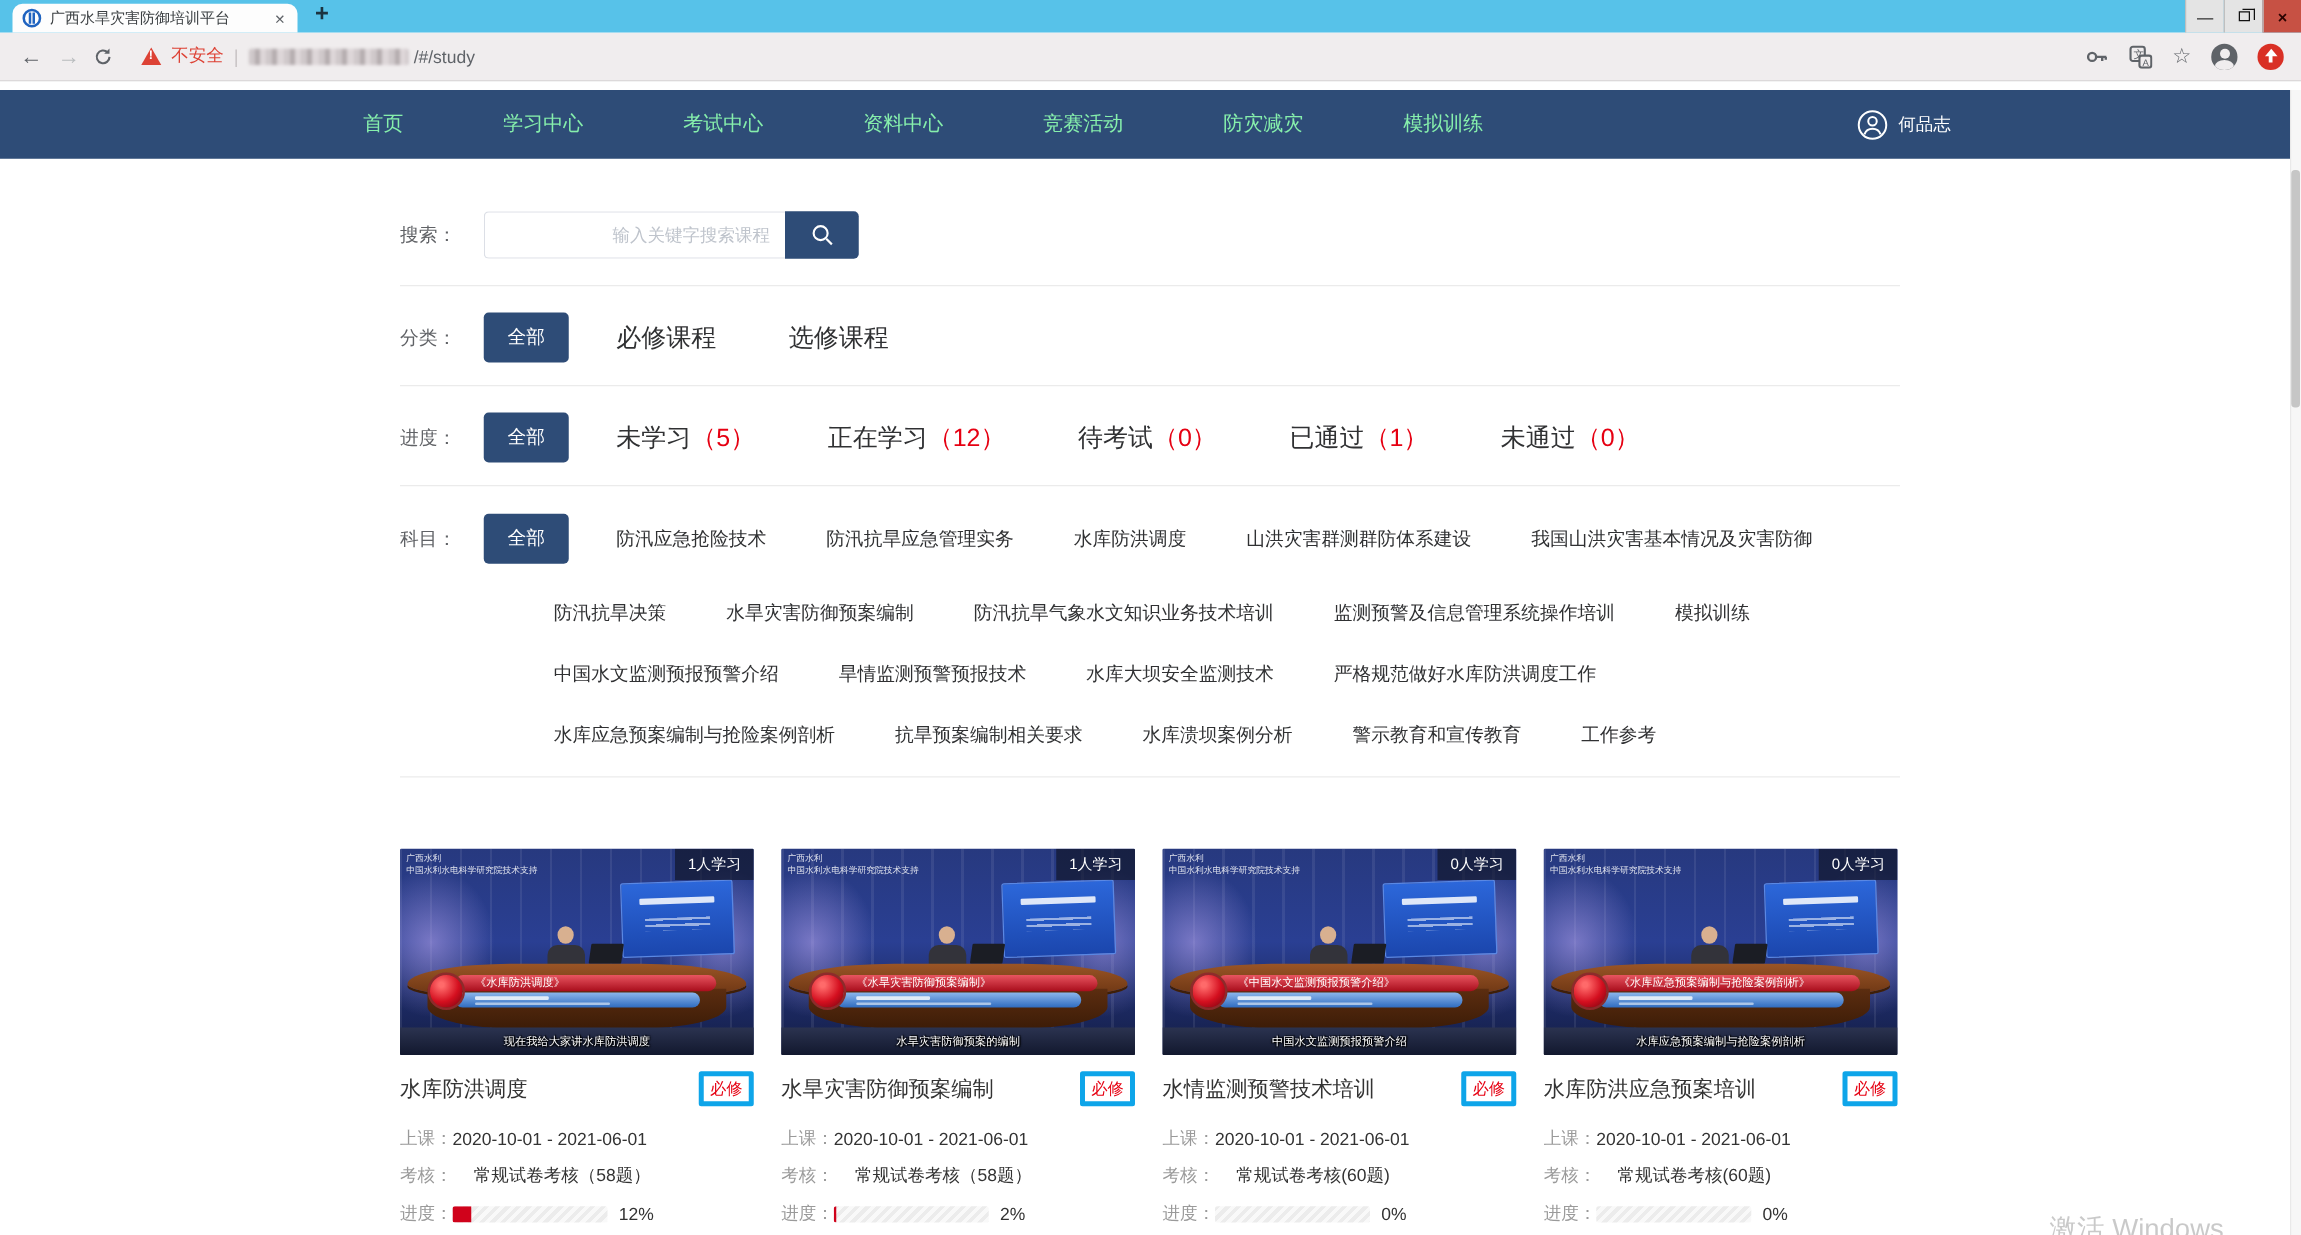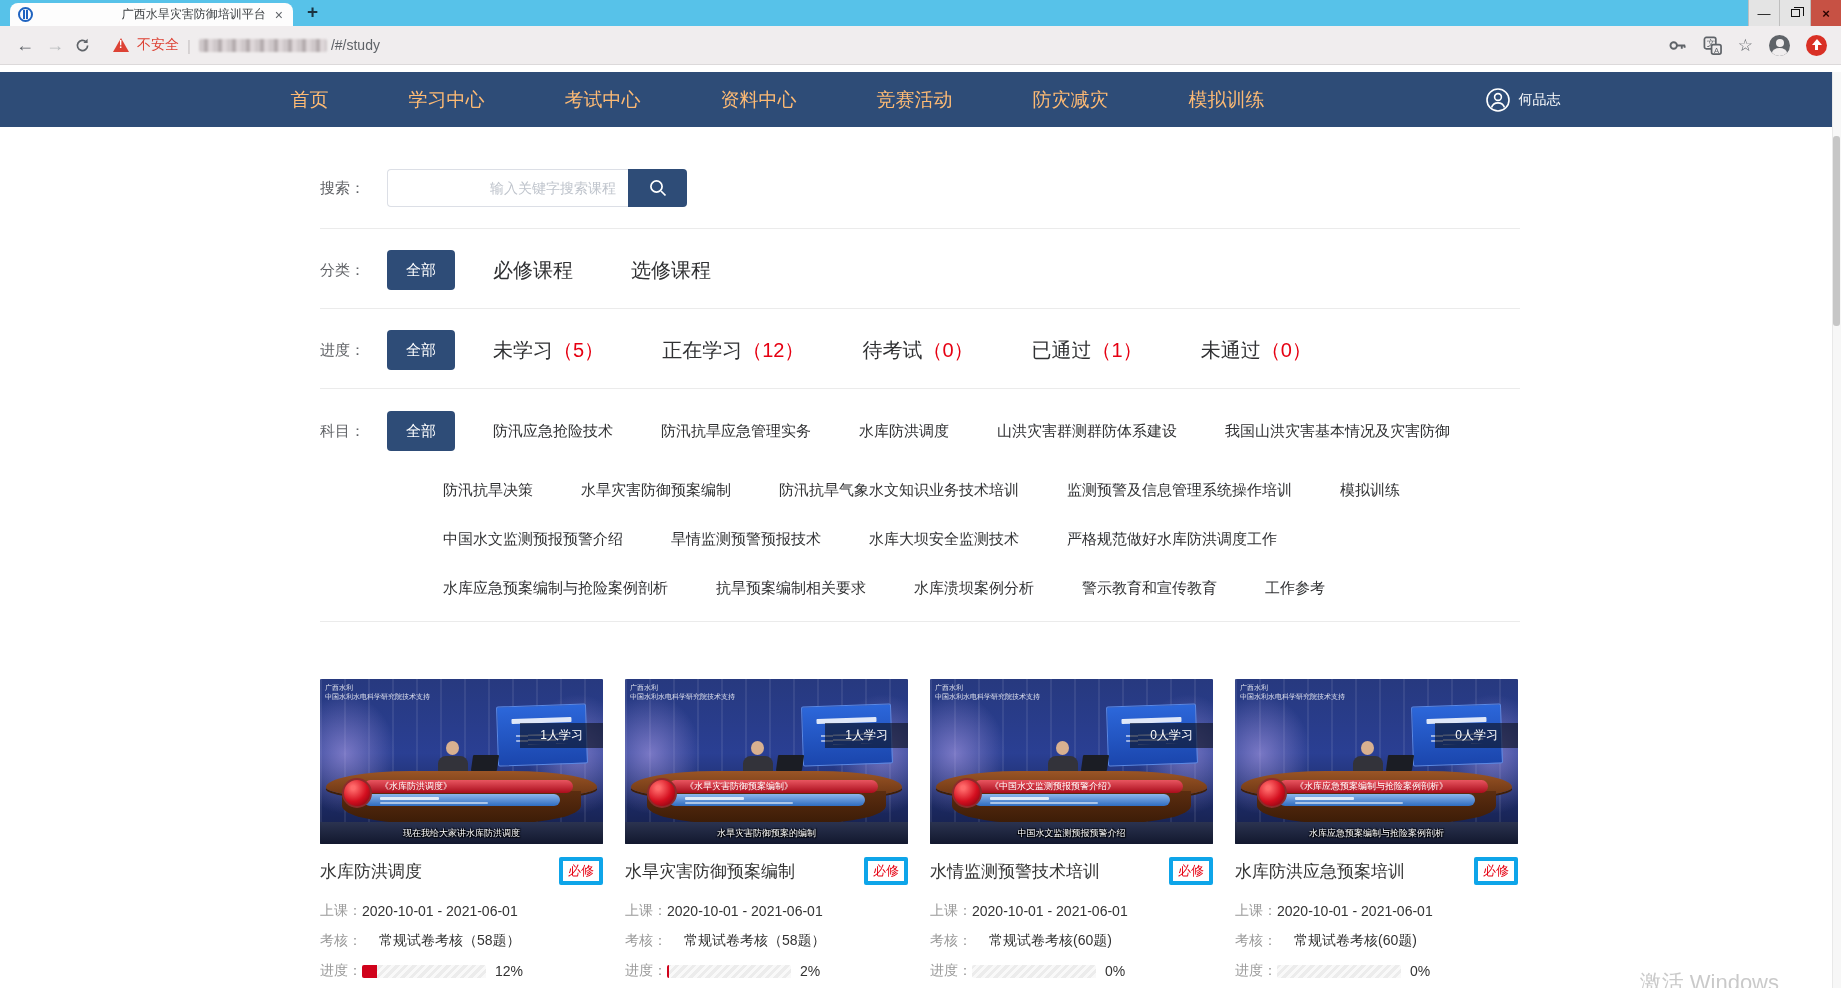--- a/index.html
+++ b/index.html
@@ -1,22 +1,22 @@
 <!DOCTYPE html>
 <html><head>
 <meta charset="utf-8">
 <style>
   * { margin:0; padding:0; box-sizing:border-box; }
   html,body { width:1841px; height:988px; overflow:hidden; background:#fff;
     font-family:"Liberation Sans","DejaVu Sans",sans-serif; }
 
   
   .tabbar { height:26px; background:#57c2e9; position:relative; display:flex; align-items:flex-end; }
-  .tab { width:283px; height:23px; background:#fdfdfd; border-radius:8px 8px 0 0; margin-left:10px;
-         display:flex; align-items:center; padding:0 8px; gap:7px;text-align:right; }
+  .tab { width:228px; height:23px; background:#fdfdfd; border-radius:8px 8px 0 0; margin-left:10px;
+         display:flex; align-items:center; padding:0 8px; gap:7px; }
   .favicon { width:15px; height:15px; border-radius:50%; border:2px solid #1f63c0; position:relative; flex:0 0 auto; }
   .favicon::before { content:""; position:absolute; left:3px; top:1px; width:2px; height:9px; background:#1f63c0; box-shadow:3px 0 0 #1f63c0; }
   .tab-title { font-size:12px; color:#3c4043; white-space:nowrap; overflow:hidden; flex:1; }
   .tab-close { font-size:14px; color:#5f6368; cursor:pointer; padding:0 2px; }
   .newtab { color:#1b3340; font-size:19px; font-weight:bold; margin:0 0 3px 14px; }
   .win-controls { position:absolute; right:0; top:0; height:26px; display:flex; }
   .win-btn { width:31px; height:26px; display:flex; align-items:center; justify-content:center;
              background:#e4e4e4; border-left:1px solid #bfbfbf; font-size:13px; color:#111; }
   .win-btn.close { background:#c75144; color:#2a0300; font-weight:bold; }
   .restore-glyph { width:9px; height:8px; border:1px solid #111; position:relative; background:#e4e4e4; }
@@ -41,21 +41,21 @@
   .avatar-ic::after { content:""; position:absolute; left:3px; top:13px; width:15px; height:10px; border-radius:50% 50% 0 0; background:#f0edee; }
   .update-ic { width:21px; height:21px; border-radius:50%; background:#d93025; position:relative; }
   .update-ic::before { content:""; position:absolute; left:5.5px; top:4px; width:0; height:0;
      border-left:5px solid transparent; border-right:5px solid transparent; border-bottom:6px solid #fff; }
   .update-ic::after { content:""; position:absolute; left:9px; top:9px; width:3px; height:6px; background:#fff; }
 
   
   .page { position:relative; height:923px; background:#fff; }
   .navbar { margin-top:7px; height:55px; background:#2e4c77; }
   .nav-inner { width:1280px; margin:0 auto; height:100%; display:flex; align-items:center; gap:80px; padding-left:10px; }
-  .nav-item { color:#fdba74; font-size:19px; white-space:nowrap; cursor:pointer; }
+  .nav-item { color:#86efac; font-size:16px; white-space:nowrap; cursor:pointer; }
   .nav-user { margin-left:auto; display:flex; align-items:center; gap:8px; color:#fff; font-size:14px; cursor:pointer; }
 
   
   .content { width:1200px; margin-left:320px; }
   .hr { height:1px; background:#ebebeb; }
   .search-row { margin-top:42px; display:flex; align-items:center; }
   .f-label { width:67px; font-size:15px; color:#606266; flex:0 0 auto; }
   .search-input { width:241px; height:38px; border:1px solid #dcdfe6; border-right:none; border-radius:4px 0 0 4px;
       padding:0 12px; font-size:14px; color:#333; outline:none; font-family:inherit;text-align:right; }
   .search-input::placeholder { color:#bfc4cc; }
@@ -106,21 +106,21 @@
       background:radial-gradient(circle at 35% 30%,#ff6a6a 8%,#d40f1f 55%,#7c0410 95%); border:2px solid #8d2b2b; }
   .t-bars { flex:1; margin-left:-8px; z-index:1; }
   .t-bar-red { height:13px; line-height:13px; border-radius:7px; padding-left:16px; color:#fff; font-size:9px; white-space:nowrap; overflow:hidden;
       background:linear-gradient(180deg,#e85560,#a90d1c); }
   .t-bar-blue { height:12px; border-radius:6px; margin-top:1px; width:94%; position:relative;
       background:linear-gradient(180deg,#8cb6ec,#2f6cc0); }
   .t-bar-blue::before { content:""; position:absolute; left:16px; top:3px; width:30%; height:3px; background:rgba(255,255,255,.8); border-radius:1px; }
   .t-bar-blue::after { content:""; position:absolute; left:16px; top:8px; width:55%; height:2px; background:rgba(255,255,255,.55); border-radius:1px; }
   .t-subtitle { position:absolute; left:0; right:0; bottom:4px; text-align:center; color:#fff; font-size:9px;
       text-shadow:1px 1px 1px #000,-1px 1px 1px #000,1px -1px 1px #000; white-space:nowrap; }
-  .t-badge { position:absolute; right:0; top:0; background:rgba(15,18,30,.62); color:#fff; font-size:12px; padding:4px 20px;margin-top:44px; }
+  .t-badge { position:absolute; right:0; top:0; background:rgba(15,18,30,.62); color:#fff; font-size:12px; padding:4px 10px; }
 
   .card-title-row { margin-top:13px; display:flex; align-items:center; justify-content:space-between; }
   .card-title { font-size:17px; color:#333; cursor:pointer; white-space:nowrap; }
   .req-badge { font-size:13px; color:#e60012; border:4px solid #0ea5e9; border-radius:2px; padding:1px 5px; flex:0 0 auto; }
   .info-line { margin-top:17px; font-size:14px; display:flex; align-items:center; }
   .info-line.tight { margin-top:12px;gap:17px; }
   .lbl { color:#9a9a9a; flex:0 0 auto; }
   .val { color:#333; }
   .progress-line { margin-top:12px; display:flex; align-items:center; font-size:14px; }
   .pbar { width:124px; height:13px; border-radius:2px; overflow:hidden; position:relative;

